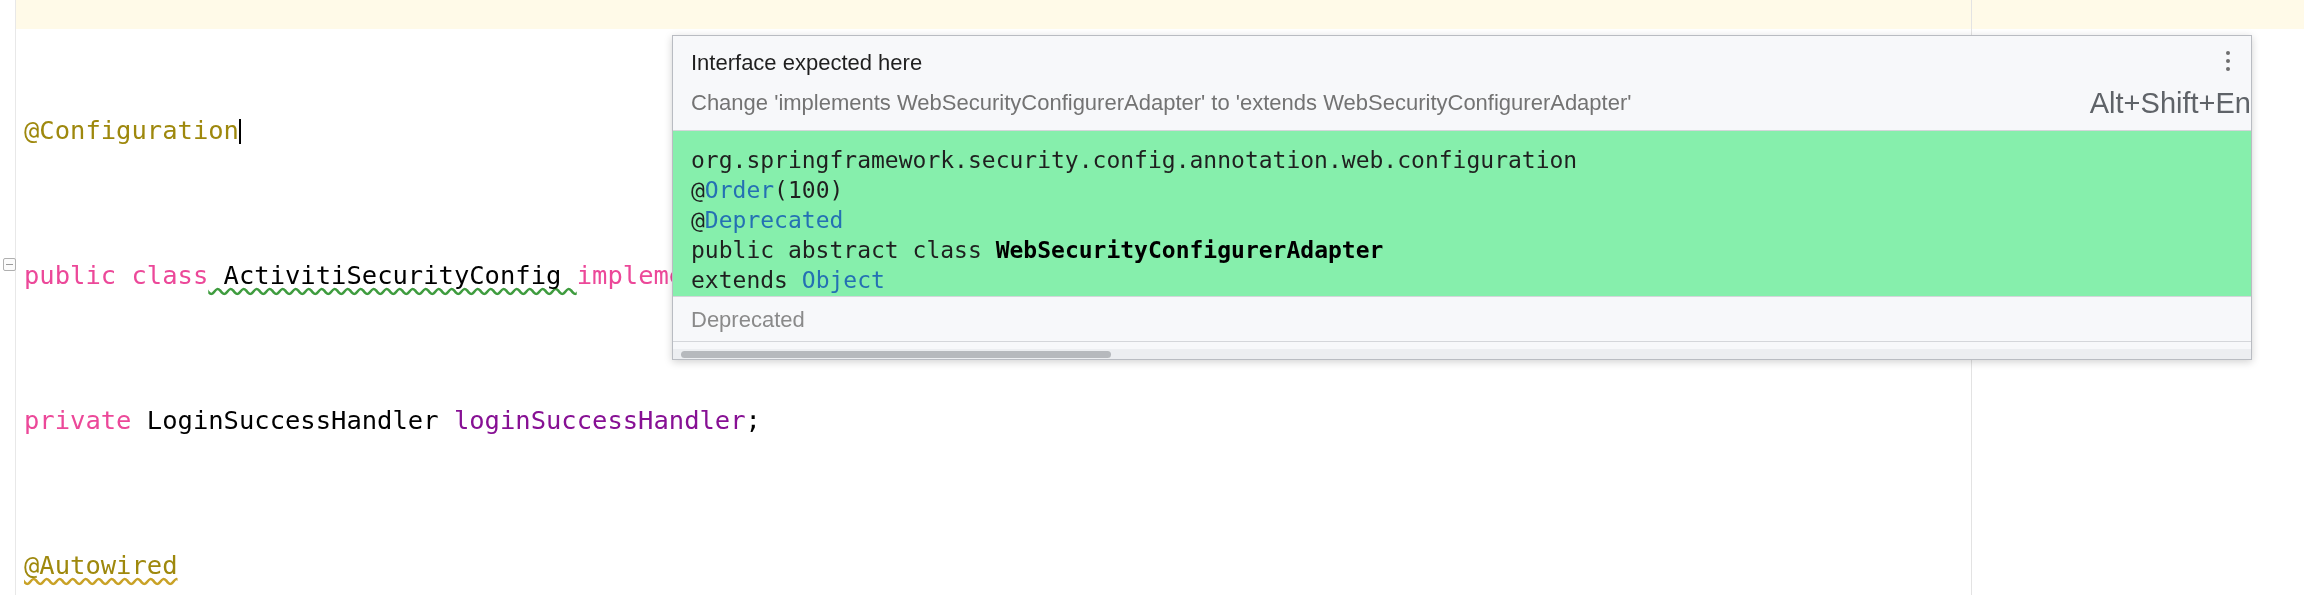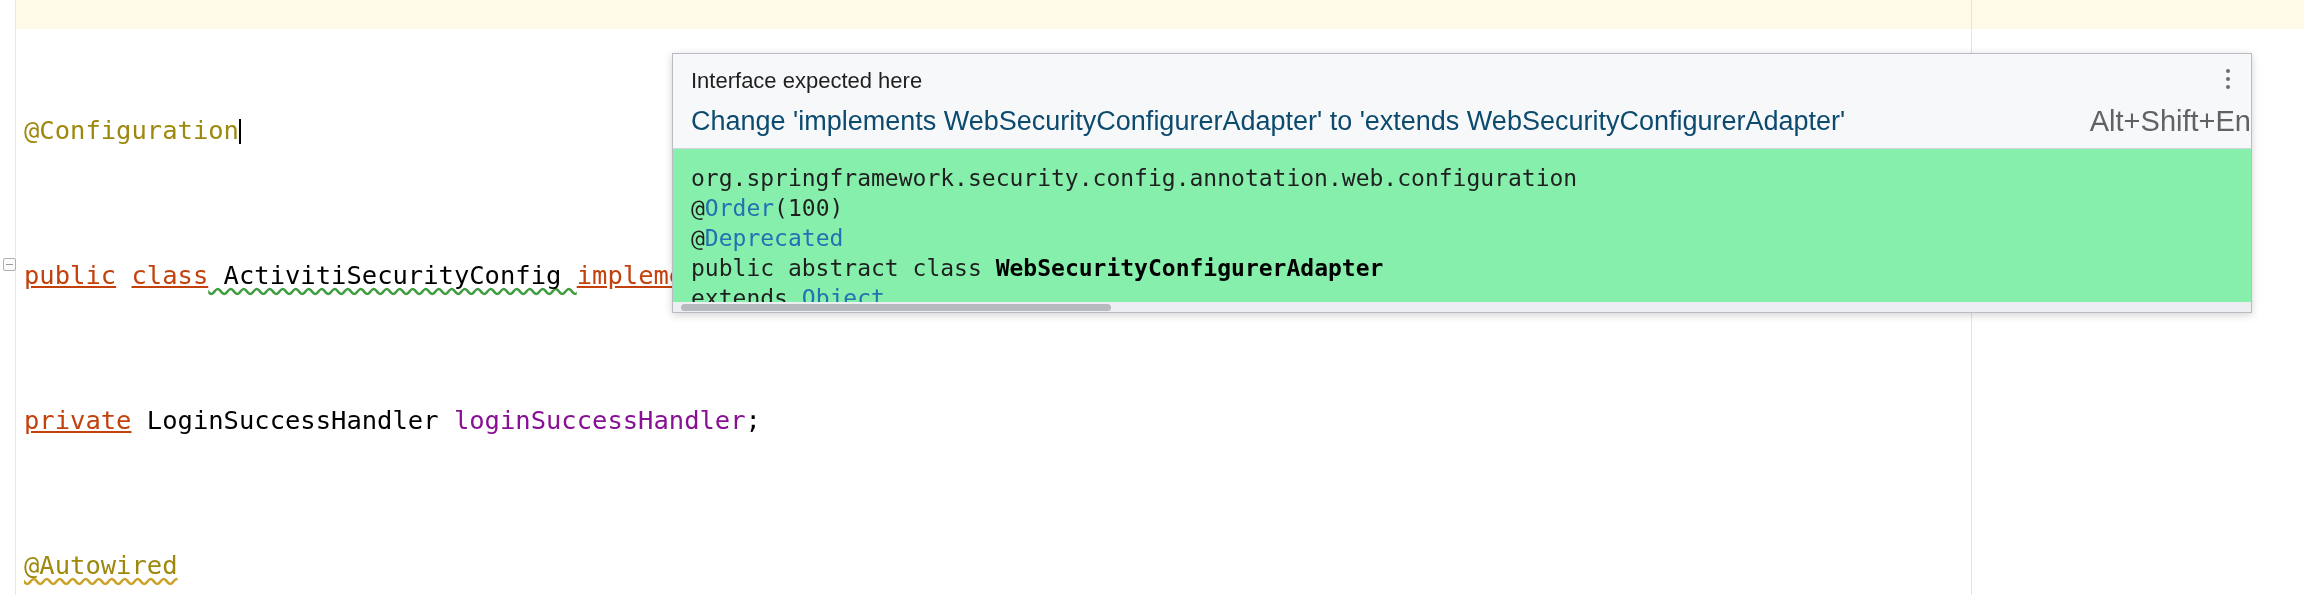--- a/index.html
+++ b/index.html
@@ -70,21 +70,21 @@
     top: 0;
     width: 2270px;
     font-family: "DejaVu Sans Mono", "Liberation Mono", monospace;
     font-size: 25.5px;
     line-height: 29px;
     white-space: pre;
     color: #000000;
   }
   .cl { height: 29px; white-space: pre; }
 
-  .kw   { color: #c2410c; text-decoration: underline; }
+  .kw   { color: #ec4899; }
   .ann  { color: #9e880d; }
   .fld  { color: #871094; }
   .cmt  { color: #8c8c8c; font-style: italic; }
   .plain{ color: #000000; }
   .wavy-green {
     text-decoration: underline wavy #3f9c3f;
     text-decoration-skip-ink: none;
     text-underline-offset: 3px;
   }
   .wavy-yellow {
@@ -104,23 +104,23 @@
     width: 2px;
     height: 25px;
     background: #000;
     vertical-align: -5px;
   }
 
   
   .popup {
     position: absolute;
     left: 672px;
-    top: 53px;
+    top: 35px;
     width: 1580px;
-    height: 260px;
+    height: 325px;
     background: #f7f8fa;
     border: 1px solid #b9bcc2;
     box-shadow: 0 2px 8px rgba(0,0,0,0.18);
     overflow: hidden;
     font-family: "Liberation Sans", sans-serif;
   }
 
   .popup-head {
     position: relative;
     padding: 14px 18px 6px 18px;
@@ -130,22 +130,22 @@
     font-size: 22px;
     color: #1f1f1f;
     line-height: 26px;
   }
   .popup-fix {
     position: relative;
     padding: 8px 18px 14px 18px;
     background: #f7f8fa;
   }
   .fix-link {
-    font-size: 27px;
-    color: #0c4a6e;
+    font-size: 22px;
+    color: #737373;
     line-height: 26px;
     cursor: pointer;
   }
   .fix-shortcut {
     position: absolute;
     right: 0px;
     top: 8px;
     font-size: 29px;
     color: #5f6368;
     line-height: 26px;

